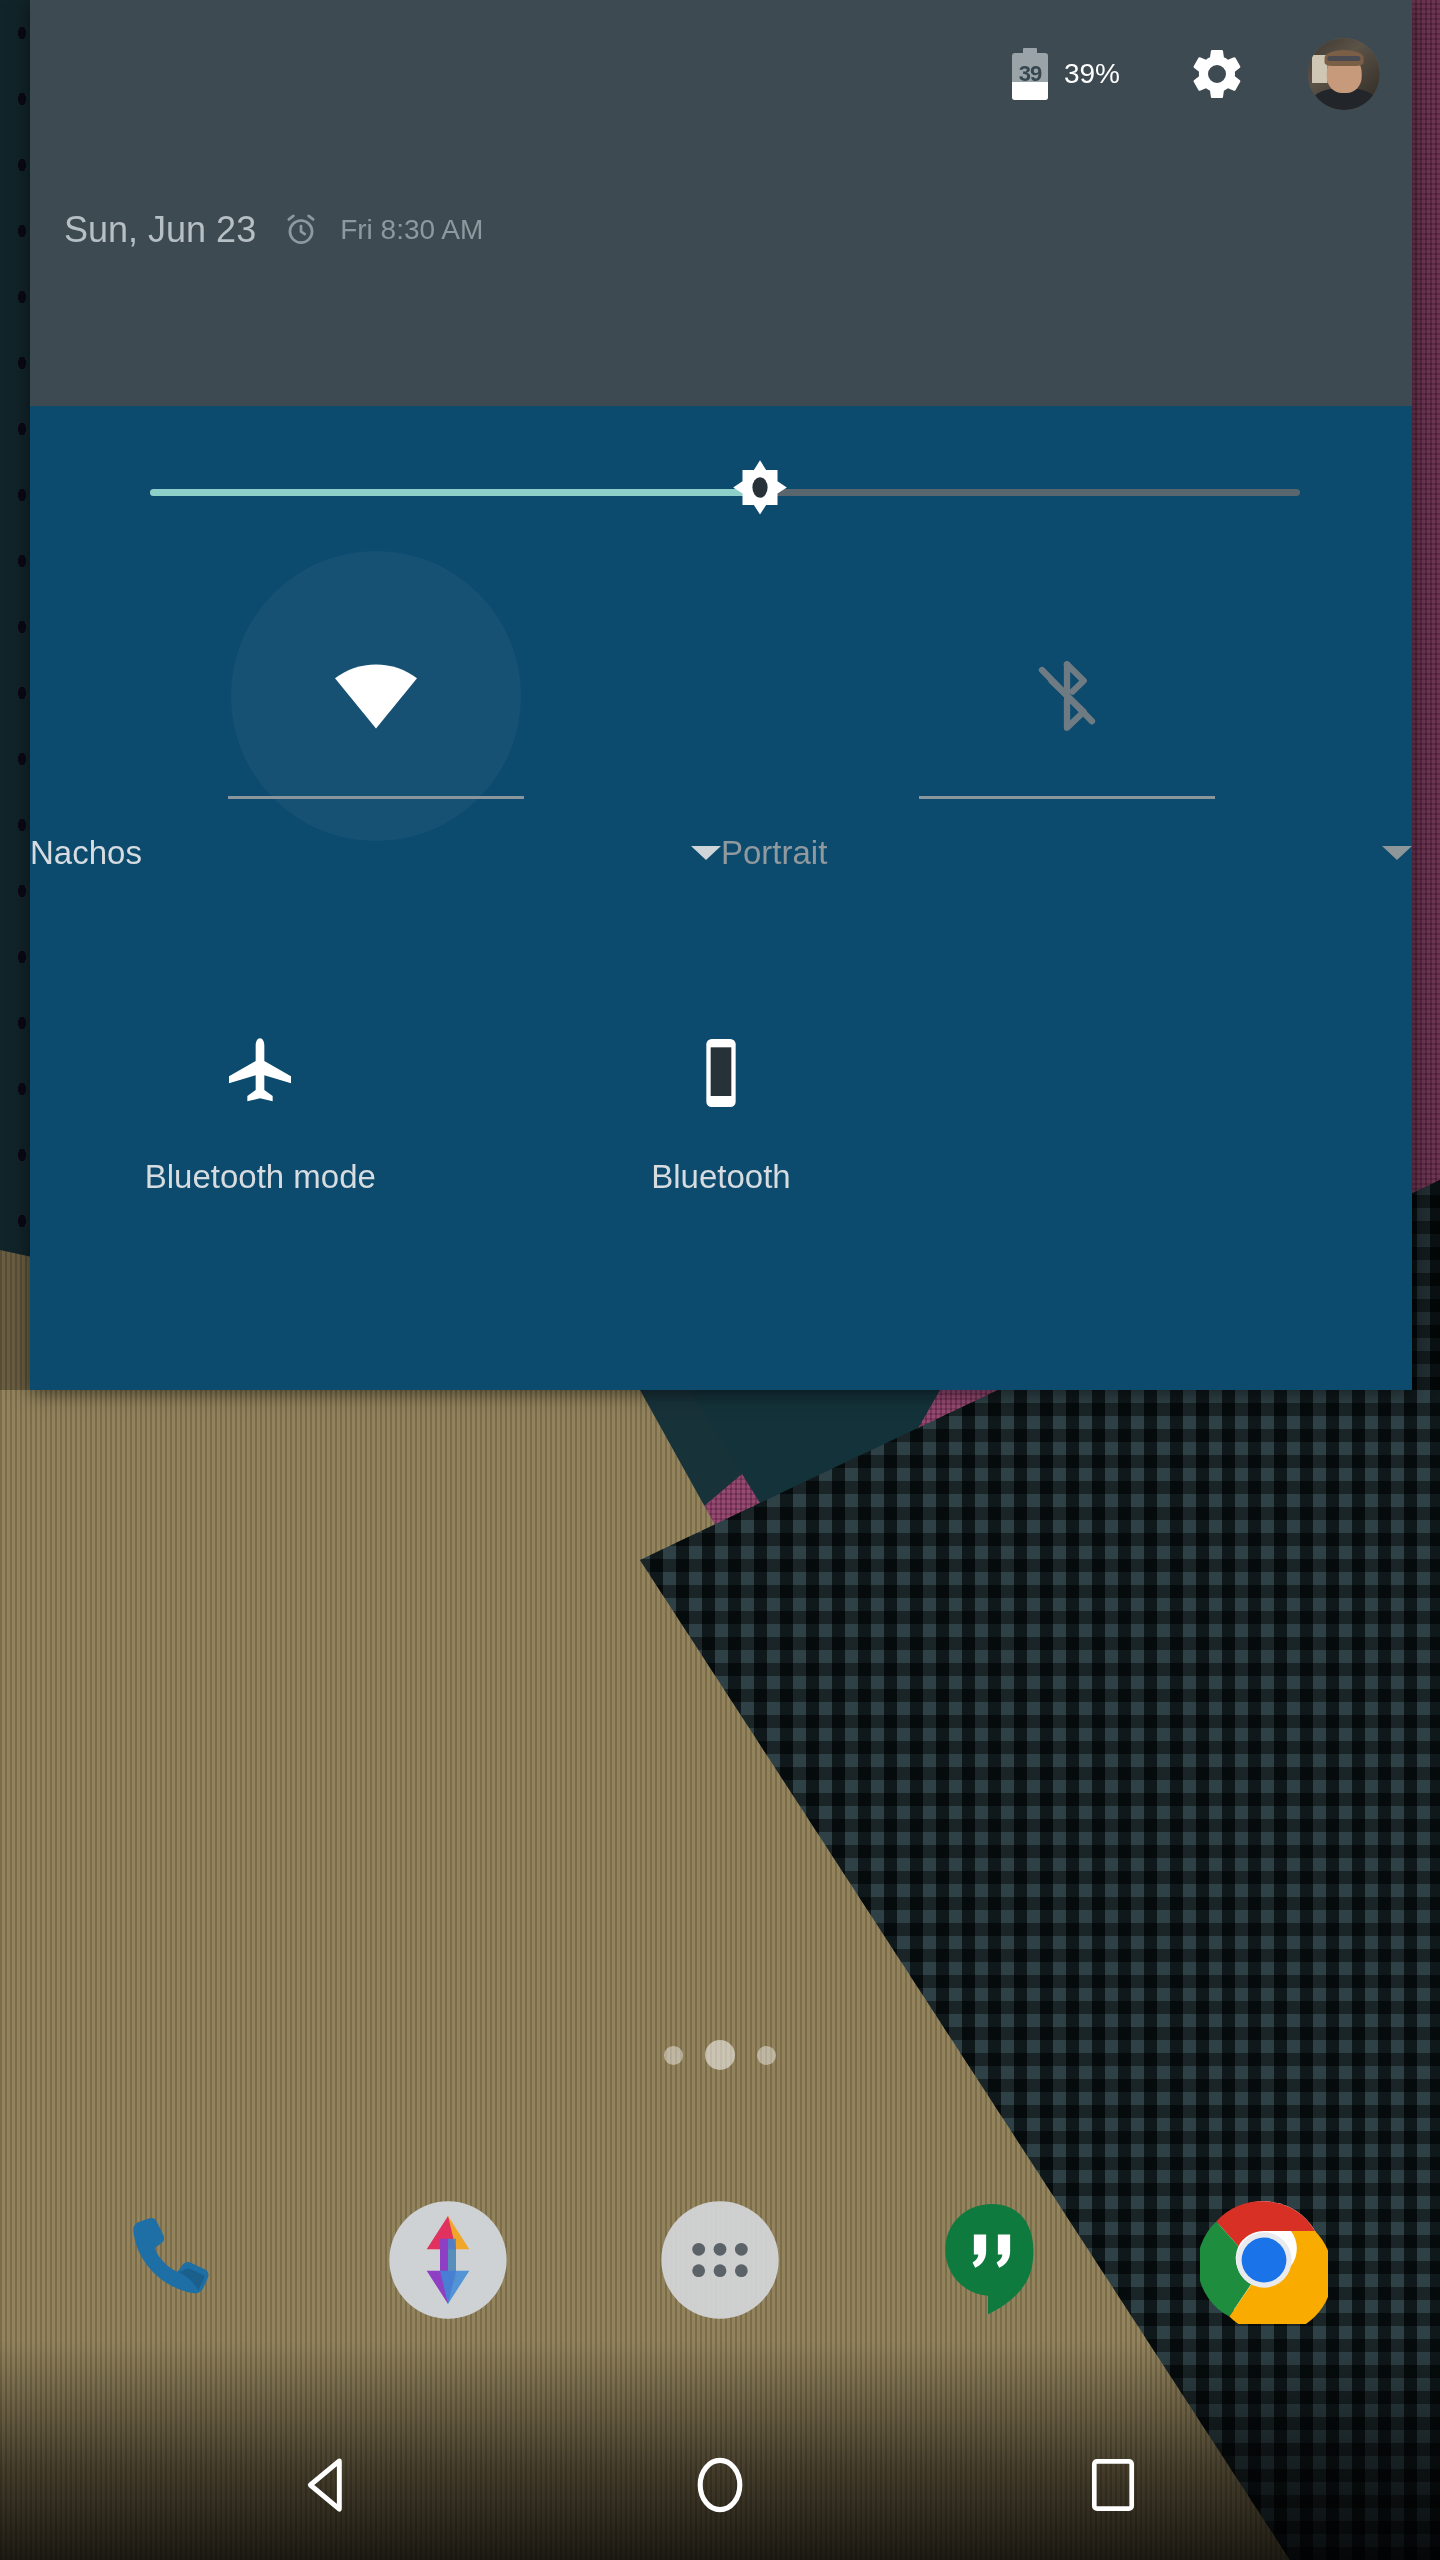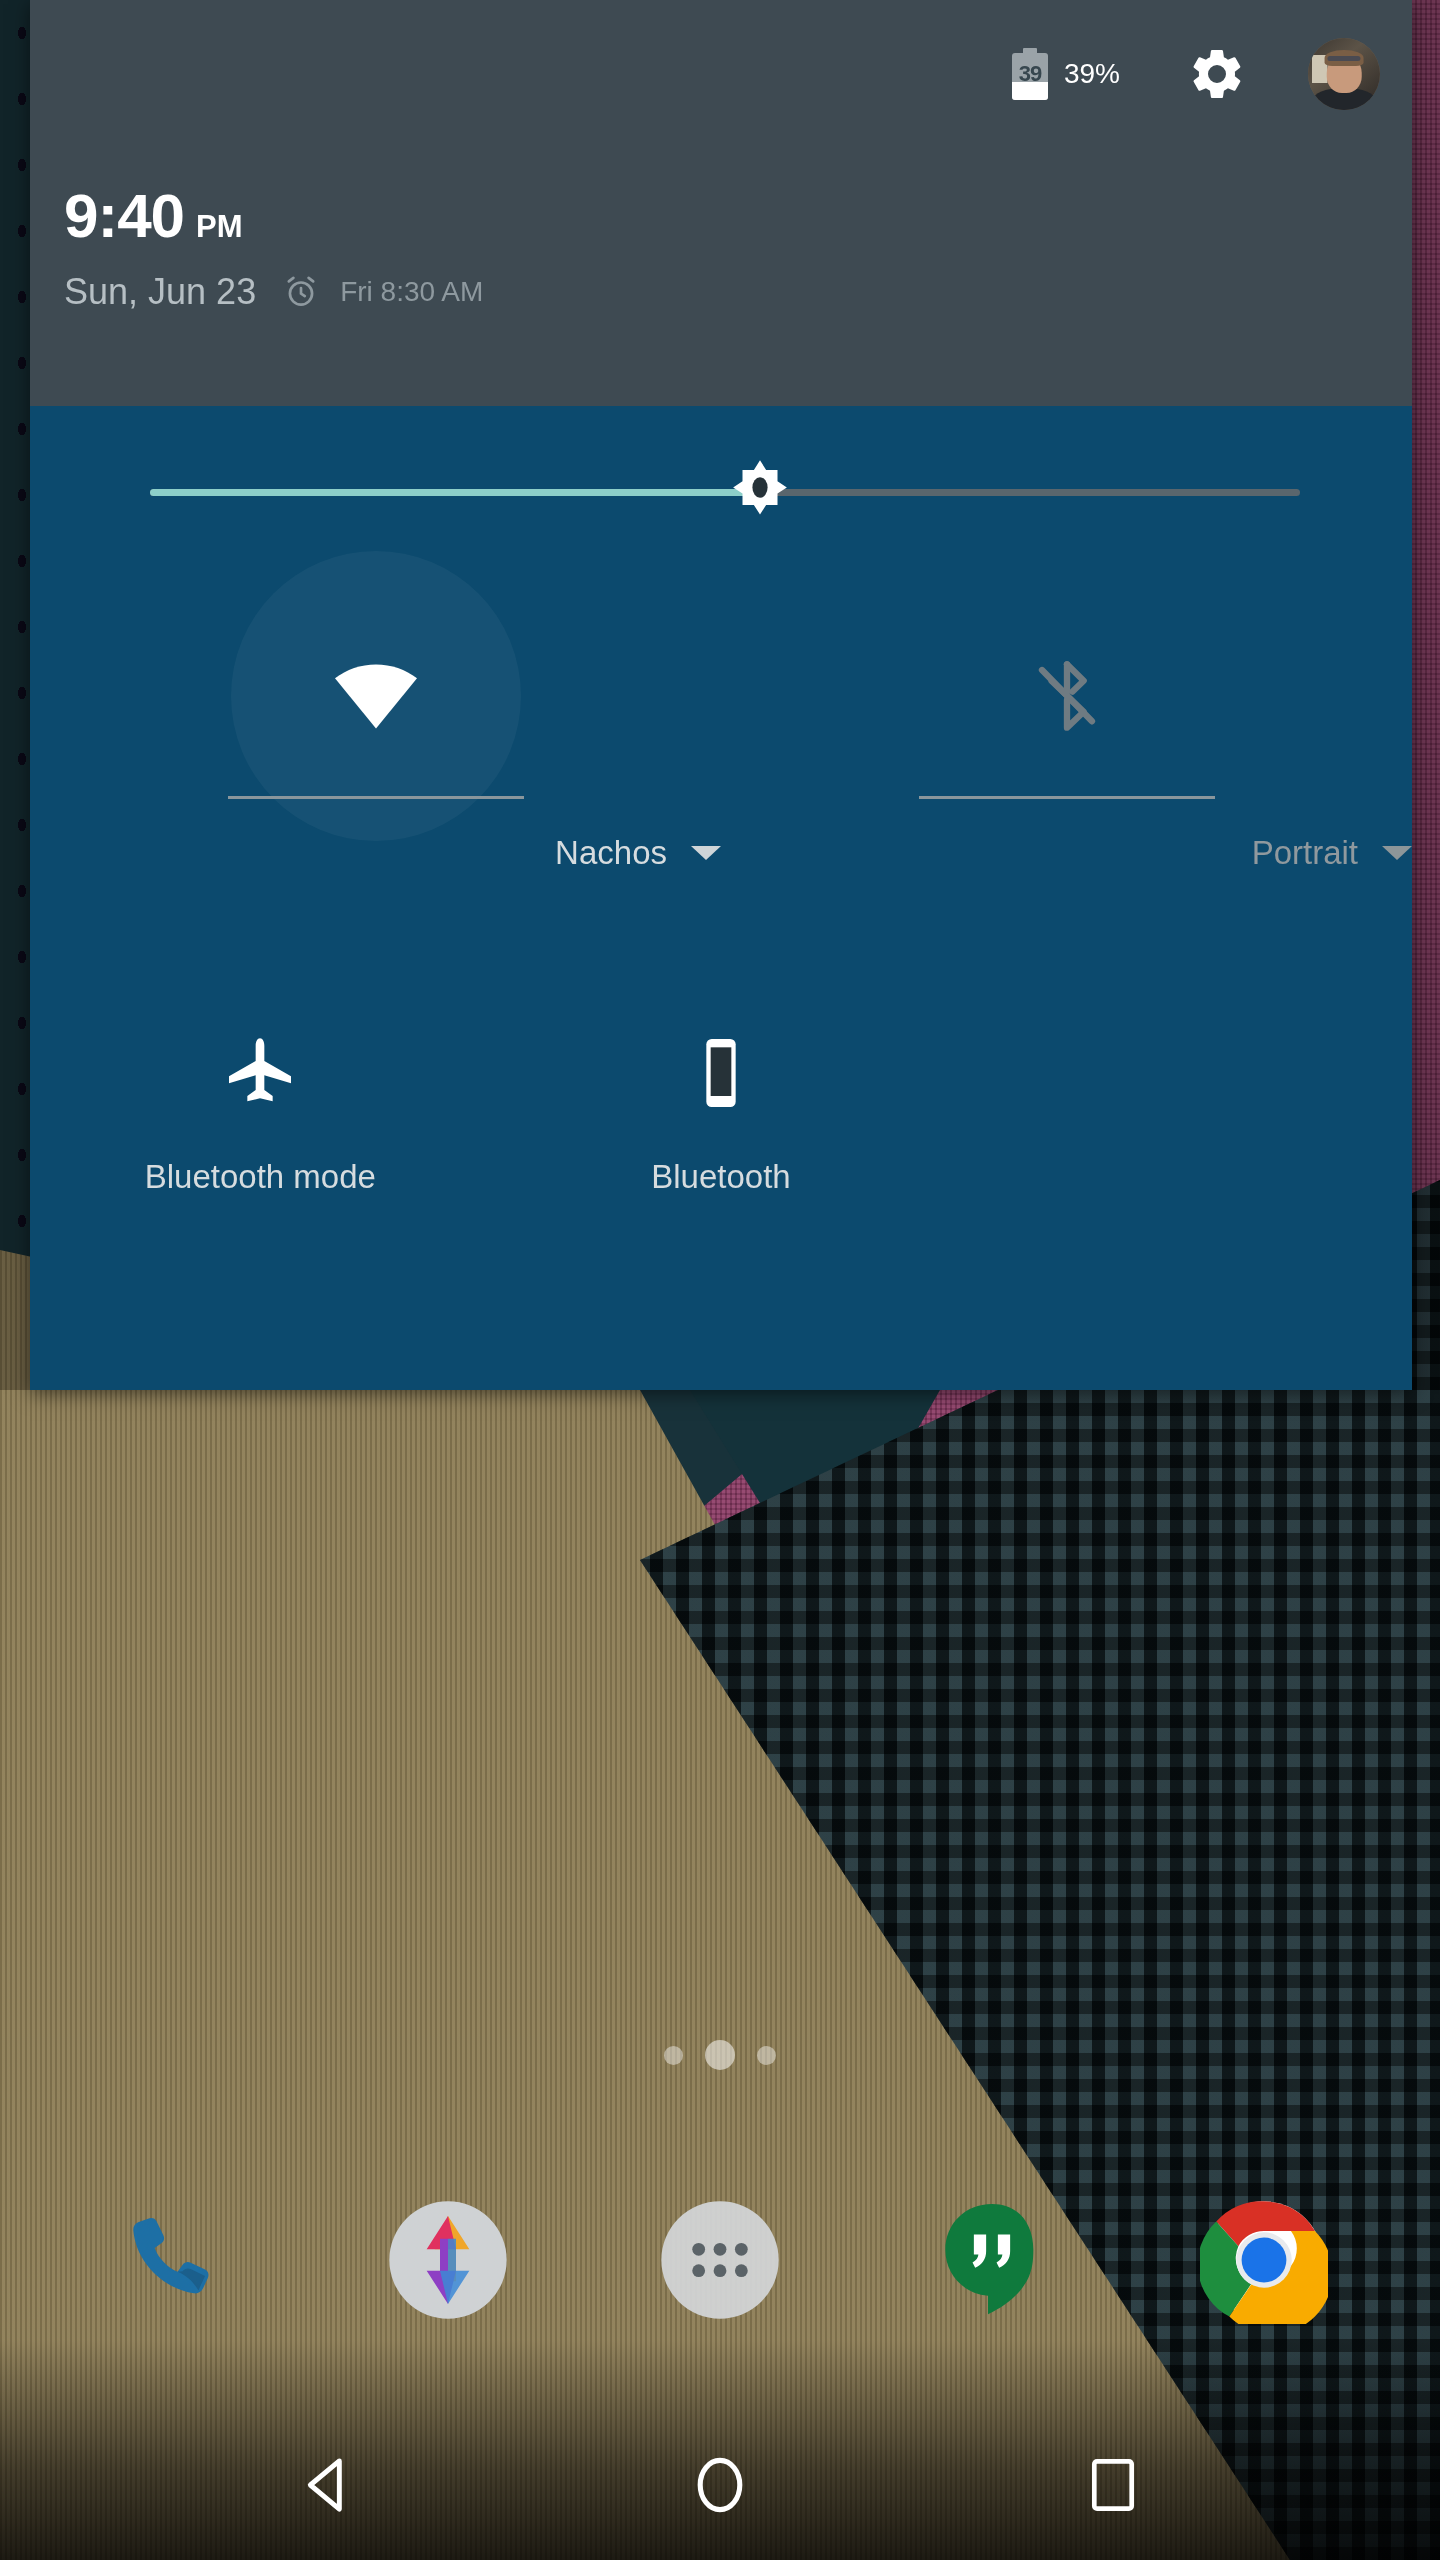--- a/index.html
+++ b/index.html
@@ -152,21 +152,21 @@
     position:absolute; left:50%; top:50%; transform:translate(-50%,-50%);
     width:290px; height:290px; border-radius:50%;
     background:rgba(255,255,255,.045);
   }
   .dual-divider {
     position:absolute; left:50%; transform:translateX(-50%); top:200px;
     width:296px; height:3px; background:#8a969c;
   }
   .dual-label {
     position:absolute; left:0; top:238px; width:100%;
-    display:flex; align-items:center; justify-content:flex-end; gap:24px;
+    display:flex; align-items:center; justify-content:space-between; gap:16px;
   }
   .dual-label-text { font-size:33px; }
   .label-on { color:#d6dcdf; }
   .label-off { color:#90999e; }
   .caret {
     width:0; height:0; border-left:15px solid transparent;
     border-right:15px solid transparent; border-top:14px solid #cfd5d8;
   }
   .caret-off { border-top-color:#8d9699; }
 
@@ -245,24 +245,20 @@
         <div class="av-bg"></div>
         <div class="av-window"></div>
         <div class="av-shirt"></div>
         <div class="av-face"></div>
         <div class="av-hair"></div>
         <div class="av-glasses"></div>
       </div>
     </div>
 
     <div id="clock-block">
-      <div id="clock-line">
-        <span id="clock-time">9:40</span>
-        <span id="clock-ampm">PM</span>
-      </div>
       <div id="date-line">
         <span id="date-text">Sun, Jun 23</span>
         <span id="alarm-icon">
           <svg width="38" height="38" viewBox="0 0 24 24">
             <g fill="none" stroke="#8e999f" stroke-width="1.7" stroke-linecap="round">
               <circle cx="12" cy="13" r="7"></circle>
               <path d="M12 9.5V13l2.4 1.6"></path>
               <path d="M4.3 5.3 7.2 3.1"></path>
               <path d="M19.7 5.3 16.8 3.1"></path>
             </g>

